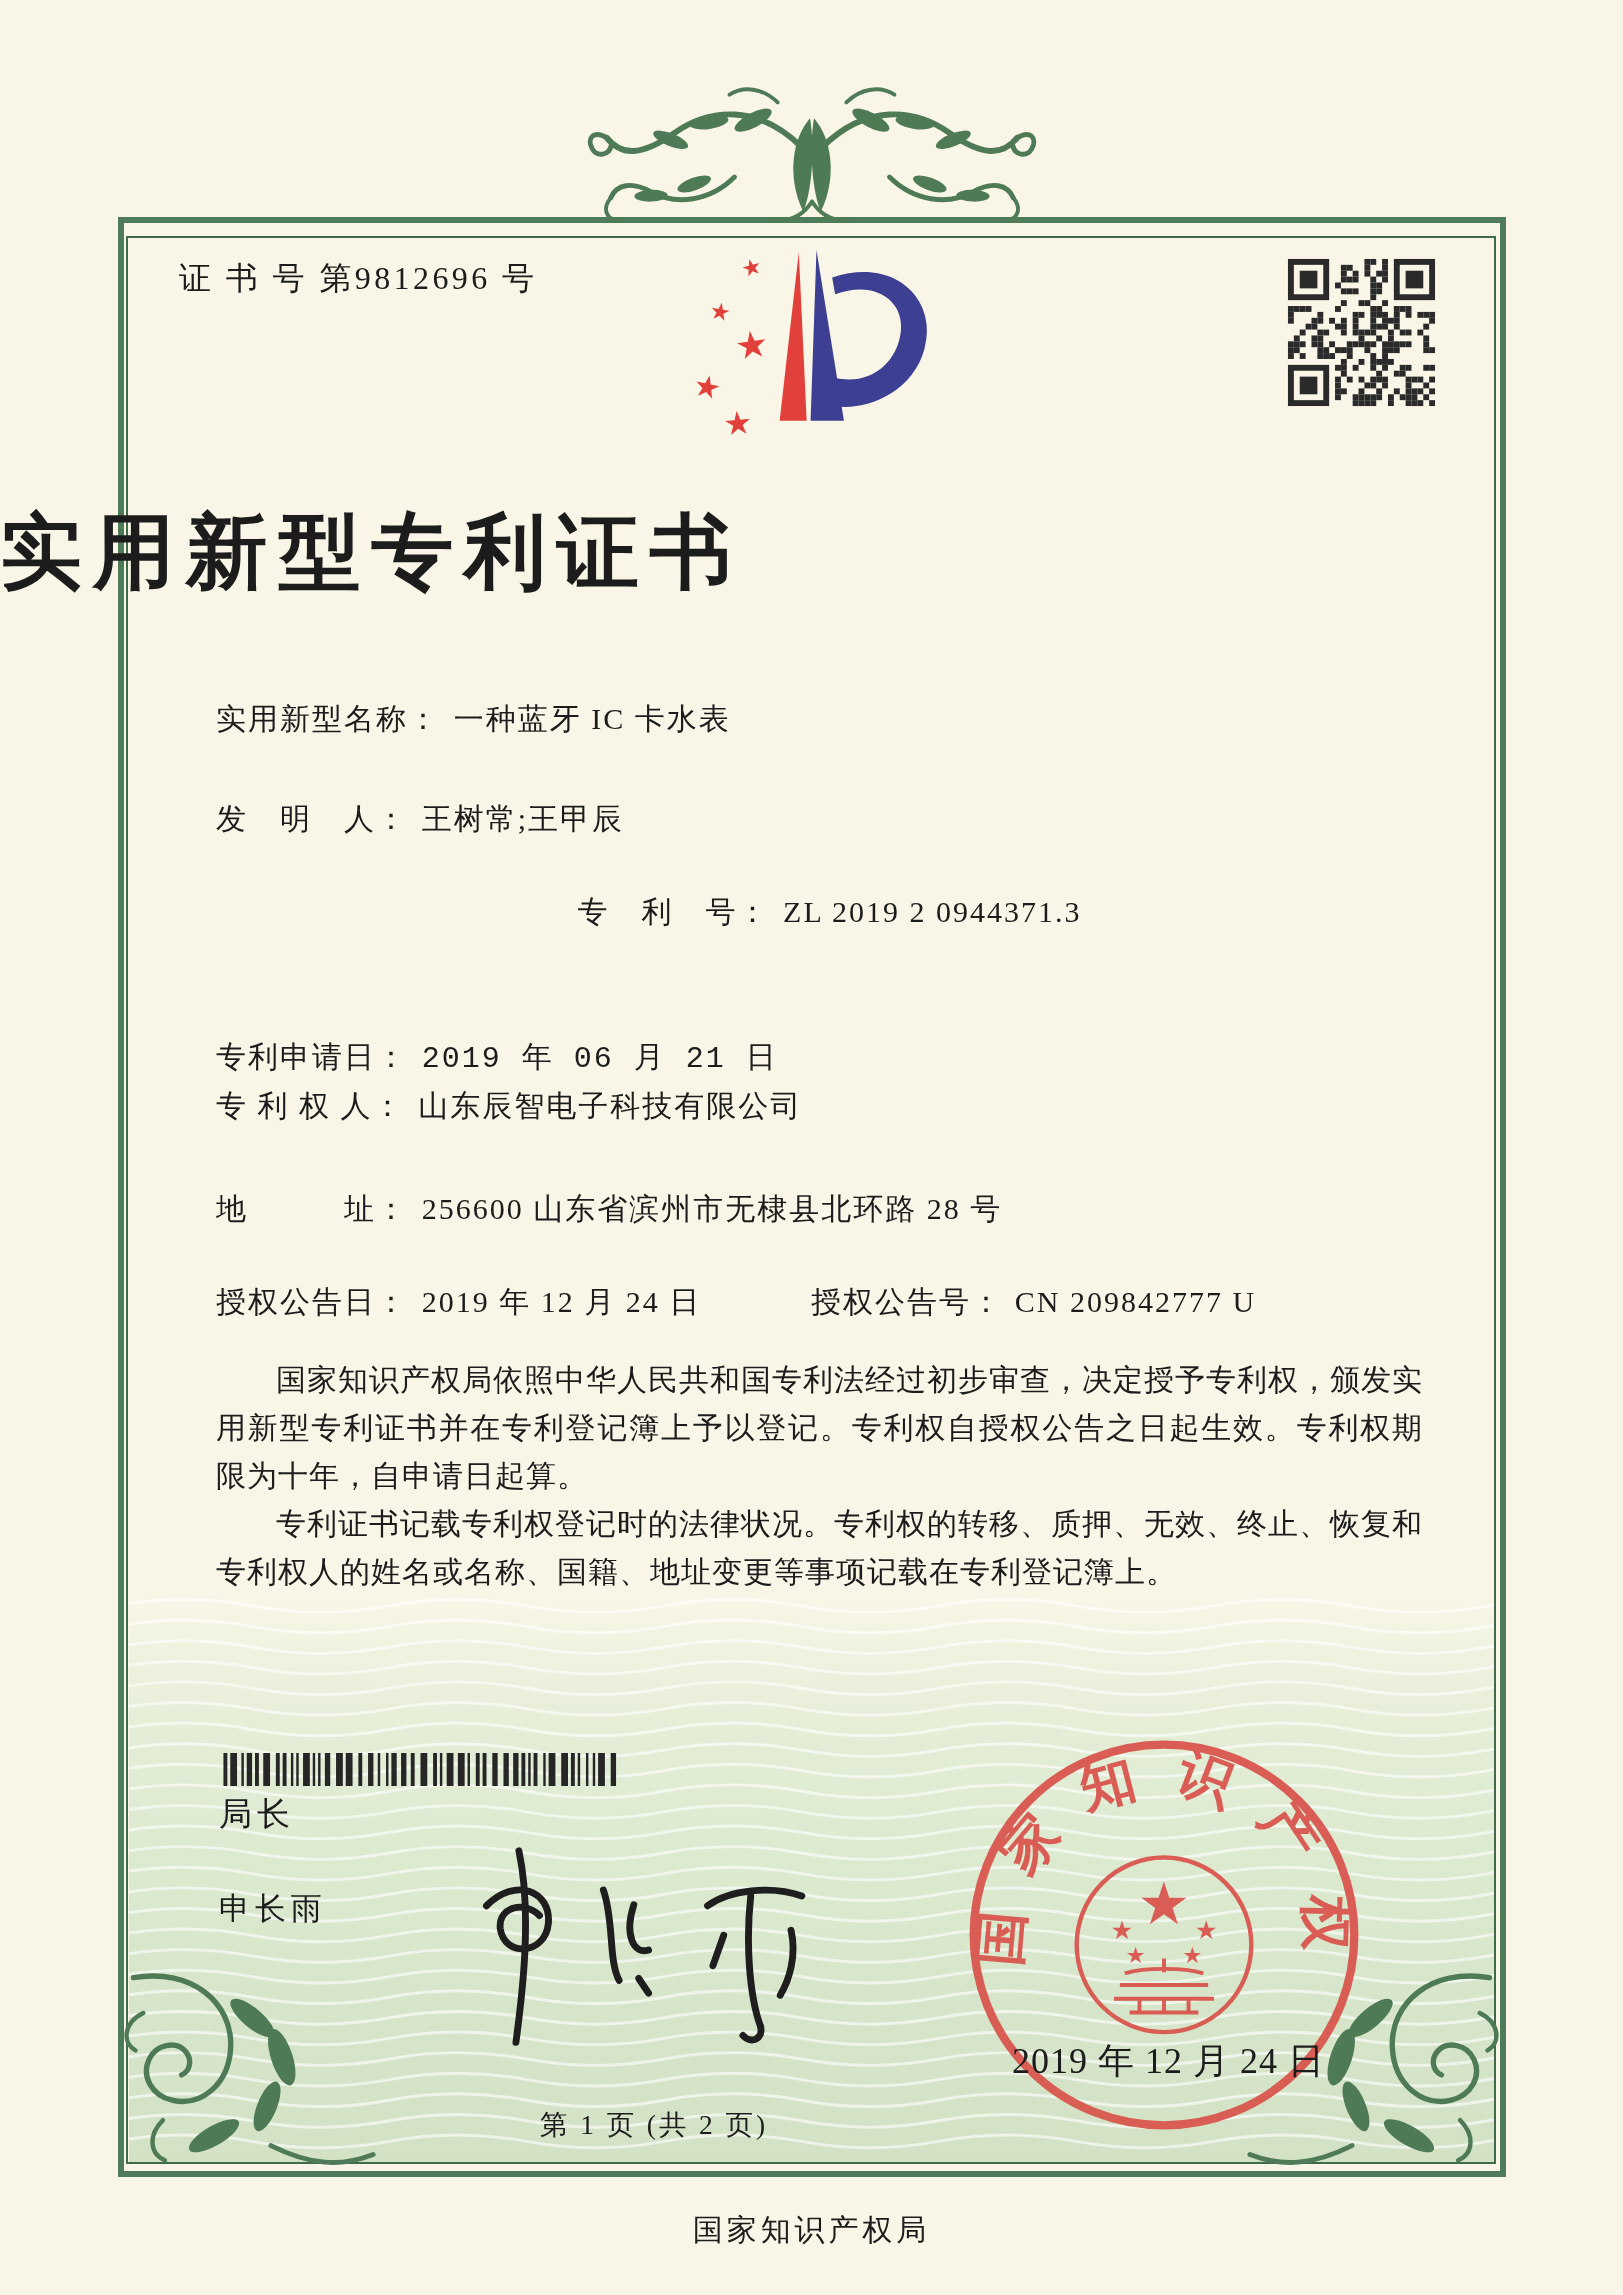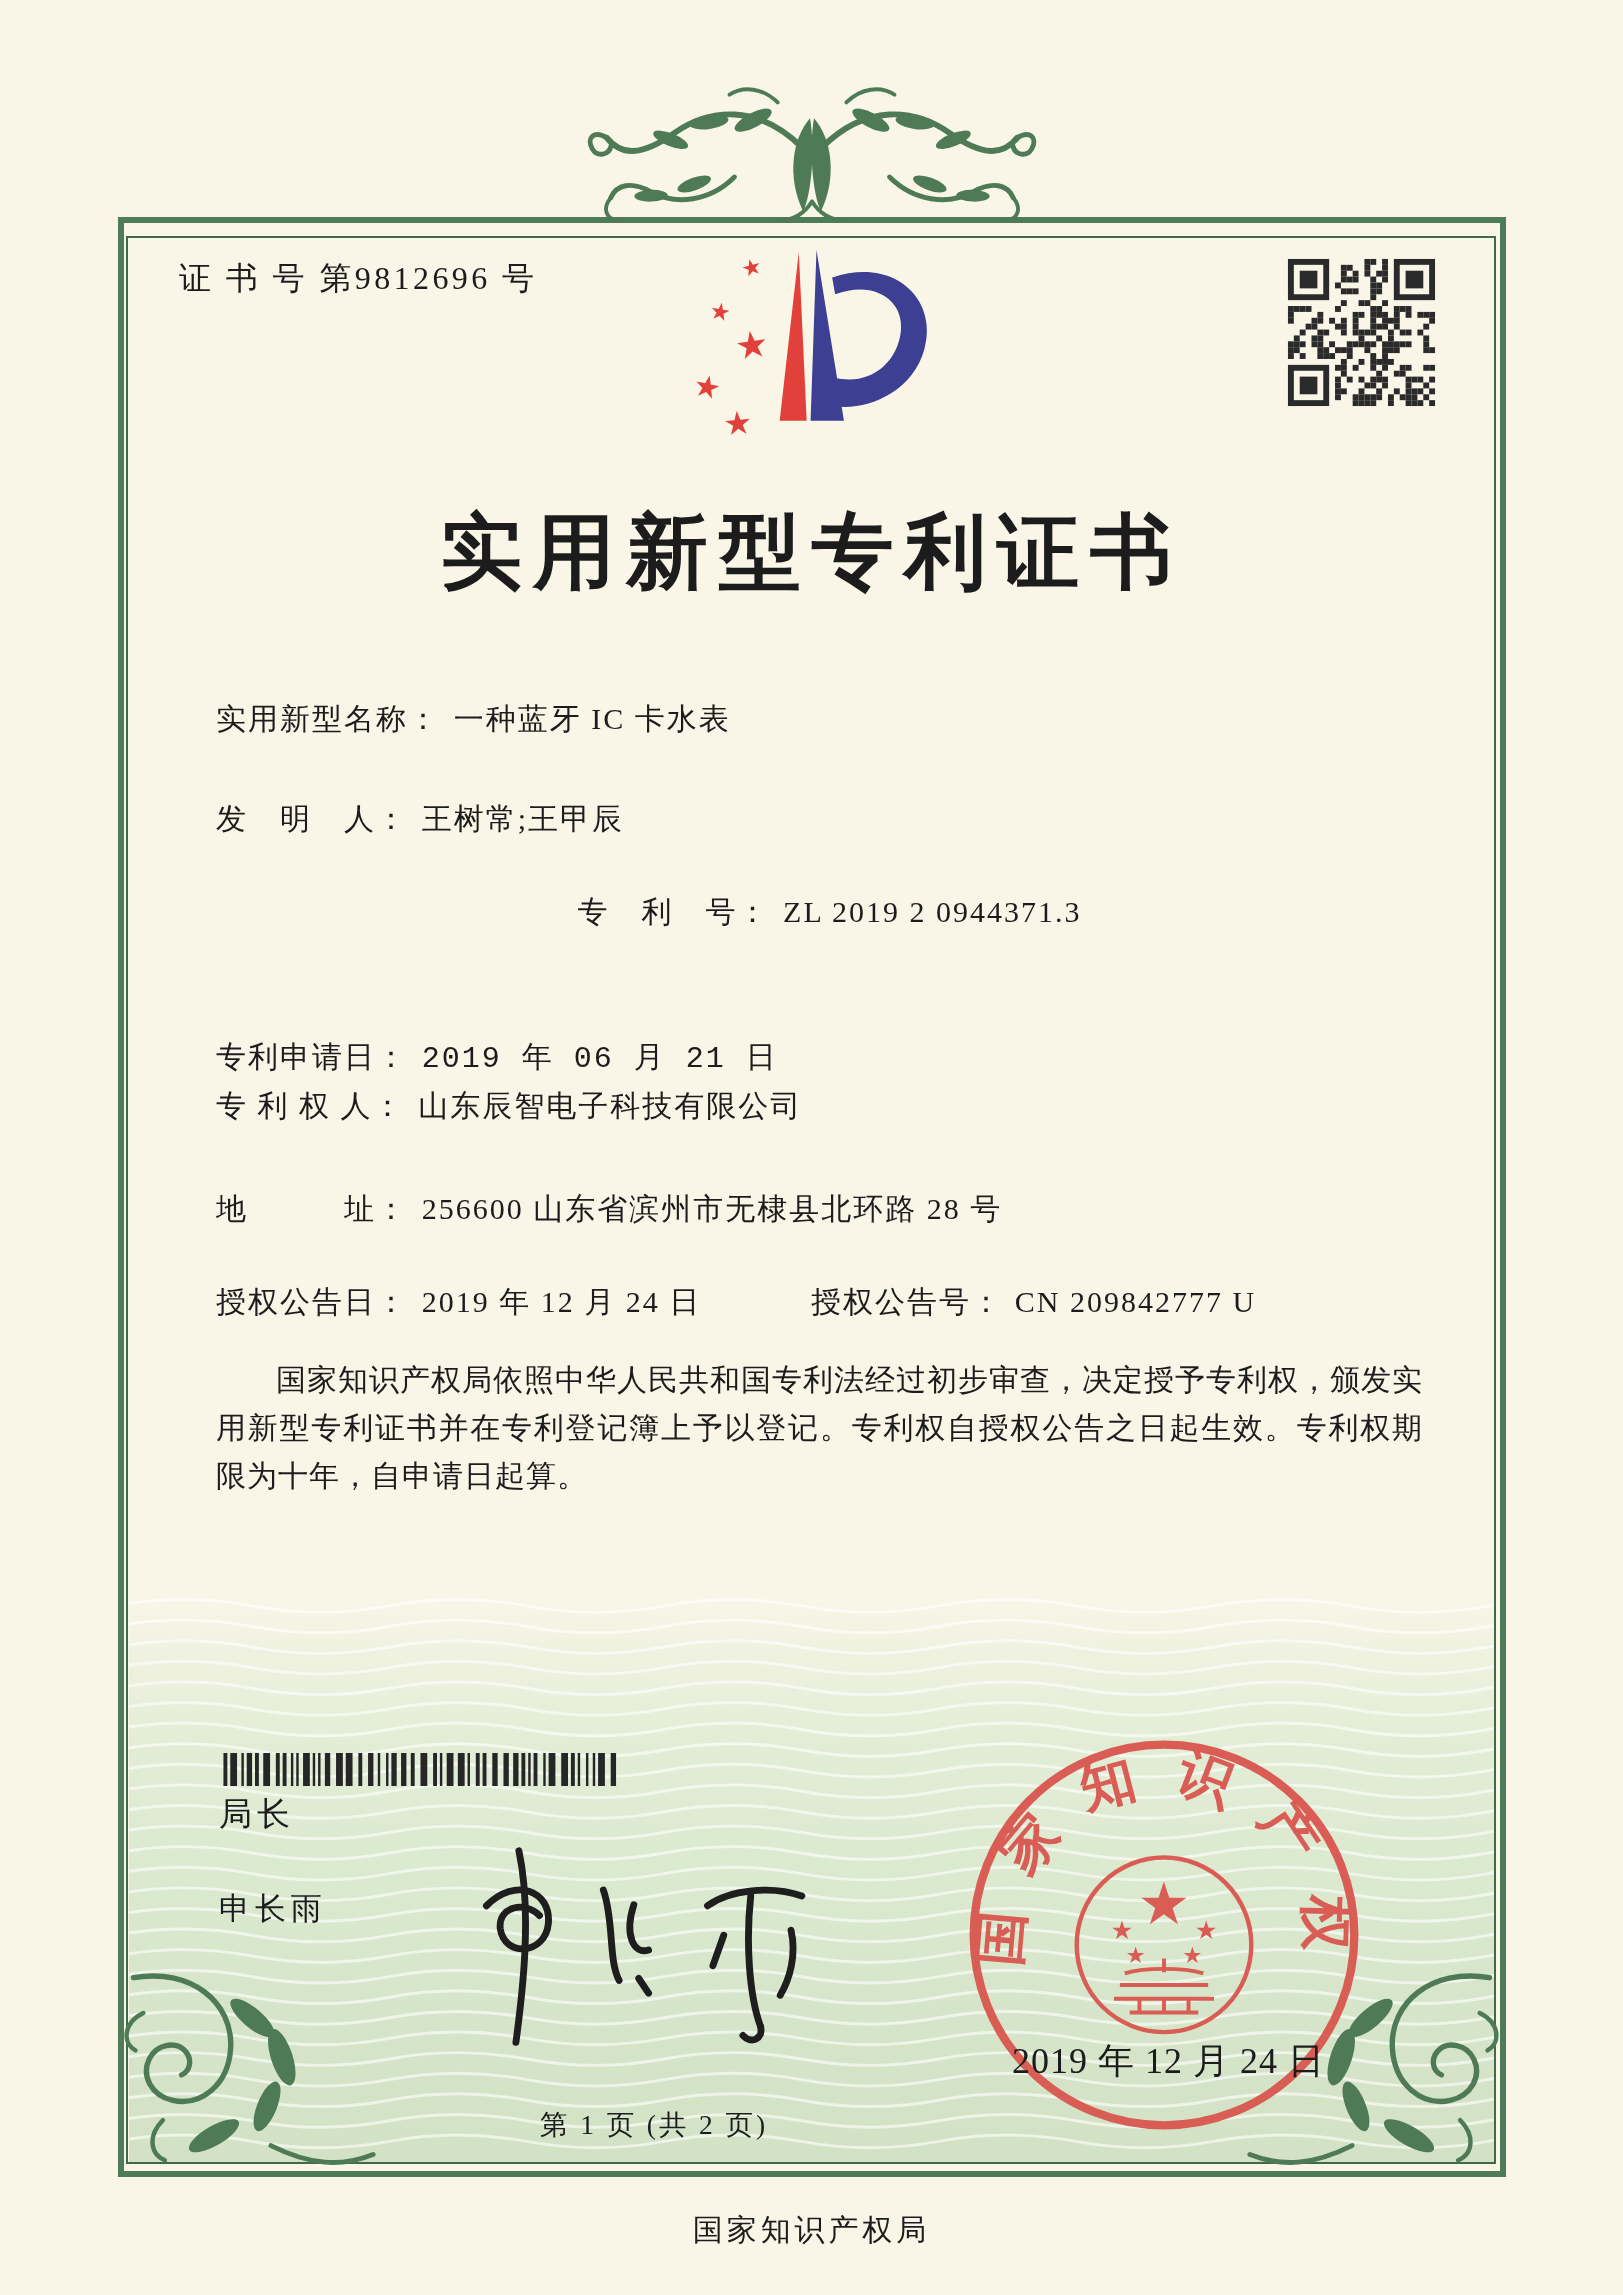--- a/index.html
+++ b/index.html
@@ -37,21 +37,21 @@
       rgba(220,234,208,0.35) 10%,
       rgba(220,234,208,0.75) 25%,
       #dcead0 45%, #d6e5c9 75%, #d3e2c5 100%);
   }
   .watermark svg{display:block;}
   
   .cert-no{
     left:179px;top:257px;font-size:32px;letter-spacing:3.4px;white-space:nowrap;
   }
   .title{
-    left:0;top:498px;width:1623px;text-align:center;
+    left:0;top:498px;width:1623px;
     font-size:82px;font-weight:700;letter-spacing:10.8px;white-space:nowrap;
   }
   
   .field{
     left:216px;width:1227px;font-size:30px;letter-spacing:2px;white-space:nowrap;
   }
   .field .lbl{display:inline-block;}
   .field .val{display:inline-block;margin-left:13.7px;}
   .grant2{left:811px;top:1282px;font-size:30px;letter-spacing:2px;white-space:nowrap;}
   
@@ -398,20 +398,21 @@
 </div>
 <div class="abs field" style="top:1282px;">
   <span class="lbl">授权公告日：</span><span class="val">2019 年 12 月 24 日</span>
 </div>
 <div class="abs grant2">
   <span class="lbl">授权公告号：</span><span class="val" style="margin-left:11.8px;">CN 209842777 U</span>
 </div>
 
 <div class="abs paras">
   <p>国家知识产权局依照中华人民共和国专利法经过初步审查，决定授予专利权，颁发实用新型专利证书并在专利登记簿上予以登记。专利权自授权公告之日起生效。专利权期限为十年，自申请日起算。</p>
+  <p>专利证书记载专利权登记时的法律状况。专利权的转移、质押、无效、终止、恢复和专利权人的姓名或名称、国籍、地址变更等事项记载在专利登记簿上。</p>
 </div>
 
 <svg class="abs" id="barcode" style="left:221px;top:1753px;" width="398" height="33" viewBox="0 0 810 68">
     <rect x="0" y="0" width="8" height="68" fill="#262626"></rect>
     <rect x="14" y="0" width="14" height="68" fill="#262626"></rect>
     <rect x="37" y="0" width="5" height="68" fill="#262626"></rect>
     <rect x="48" y="0" width="11" height="68" fill="#262626"></rect>
     <rect x="65" y="0" width="8" height="68" fill="#262626"></rect>
     <rect x="82" y="0" width="14" height="68" fill="#262626"></rect>
     <rect x="108" y="0" width="8" height="68" fill="#262626"></rect>

